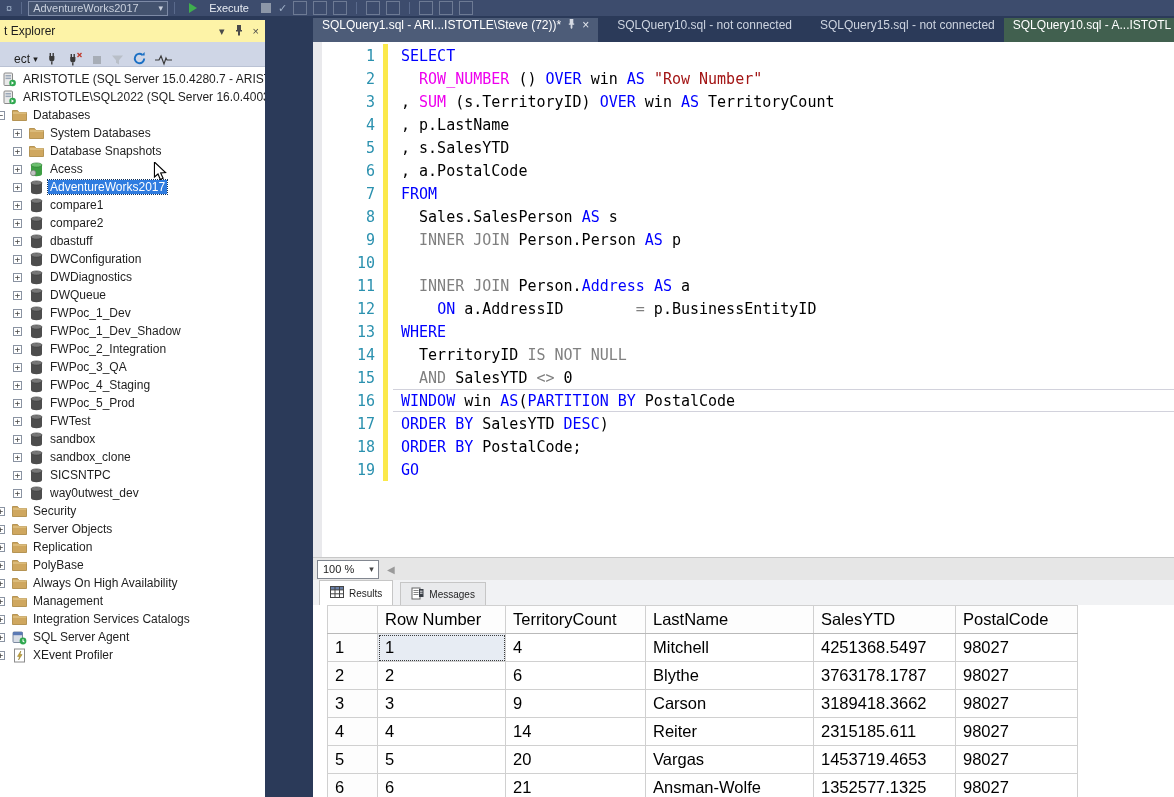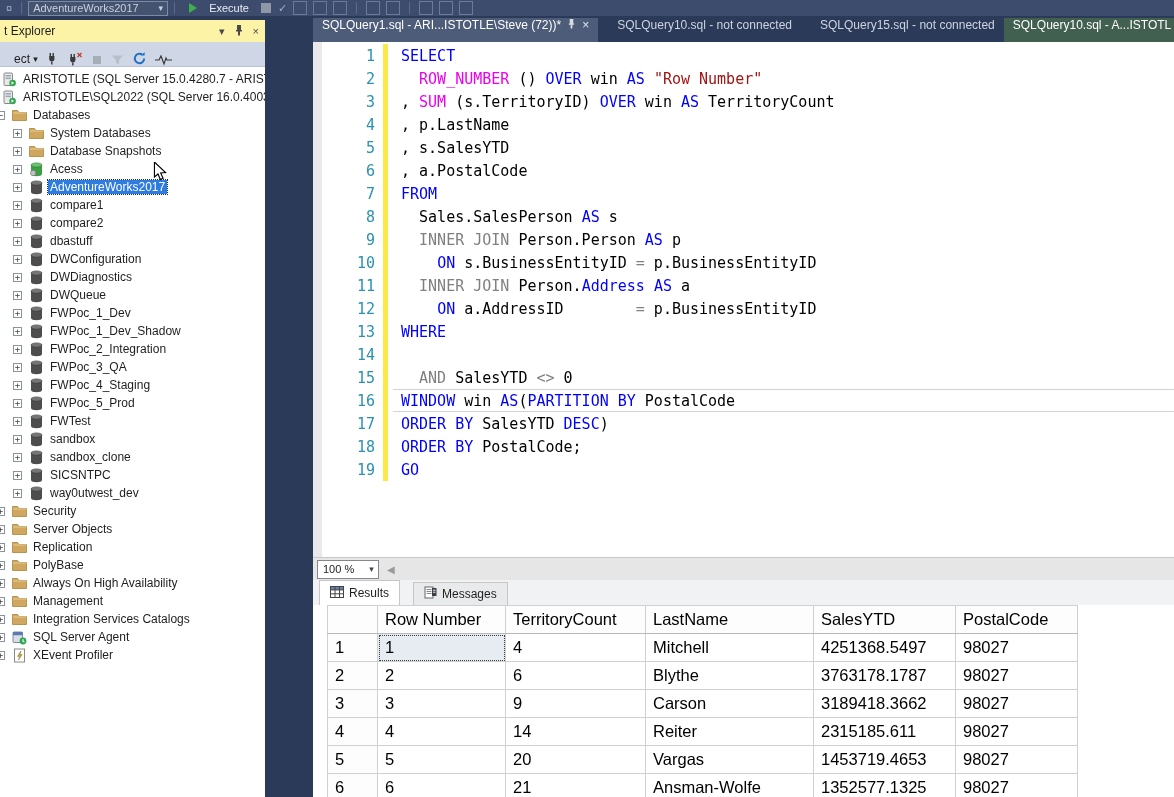--- a/index.html
+++ b/index.html
@@ -62,22 +62,22 @@
     border-top:1px solid #c8c8c8;display:flex;align-items:center;box-sizing:border-box;}
   .zoom-combo{width:62px;height:19px;background:#fff;border:1px solid #828790;margin-left:4px;
     font-size:11px;color:#222;display:flex;align-items:center;box-sizing:border-box;flex:none;}
   .zoom-combo .zval{flex:1;padding-left:5px;}
   .zoom-combo .zarrow{width:13px;text-align:center;color:#444;font-size:9px;}
   .hs-left{color:#9a9a9a;font-size:10px;margin-left:8px;}
 
   
   .results{position:absolute;left:313px;top:580px;right:0;bottom:0;background:#fff;overflow:hidden;}
   .rtabs{height:25px;background:#f1f2f4;display:flex;align-items:flex-end;padding-left:6px;}
-  .rtab{height:23px;display:flex;align-items:center;gap:5px;padding:0 10px;font-size:12px;color:#1e1e1e;
-    background:#e9eaec;border:1px solid #c6c6c6;border-bottom:none;margin-right:13px;box-sizing:border-box;}
+  .rtab{height:23px;display:flex;align-items:center;gap:5px;padding:0 10px;font-size:10px;color:#1e1e1e;
+    background:#e9eaec;border:1px solid #c6c6c6;border-bottom:none;margin-right:7px;box-sizing:border-box;}
   .rtab.active{background:#fff;height:25px;}
   .grid{position:absolute;left:14px;top:25px;border-collapse:collapse;font-size:16.5px;color:#000;
     table-layout:fixed;background:#fff;}
   .grid th,.grid td{border:1px solid #d0d0d0;height:28px;box-sizing:border-box;
     padding:0 7px;text-align:left;font-weight:normal;overflow:hidden;white-space:nowrap;}
   .grid th{background:#fdfdfd;border-bottom:1px solid #b9b9b9;}
   .grid td.rowhdr{background:#fdfdfd;}
   .grid td.selcell{background:#e7ecf3;outline:1px dotted #3c3c3c;outline-offset:-2px;}
 
   .cursor-arrow{position:absolute;left:153px;top:162px;z-index:50;}
@@ -537,25 +537,25 @@
   <div id="code-lines">
       <div class="cline" style="top: 2px;"><span class="lnum">1</span><span class="ybar"></span><span class="ltext"><span class="tok-k">SELECT</span></span></div>
       <div class="cline" style="top: 25px;"><span class="lnum">2</span><span class="ybar"></span><span class="ltext"><span class="tok-b">  </span><span class="tok-f">ROW_NUMBER</span><span class="tok-b"> () </span><span class="tok-k">OVER</span><span class="tok-b"> win </span><span class="tok-k">AS</span><span class="tok-b"> </span><span class="tok-s">"Row Number"</span></span></div>
       <div class="cline" style="top: 48px;"><span class="lnum">3</span><span class="ybar"></span><span class="ltext"><span class="tok-b">, </span><span class="tok-f">SUM</span><span class="tok-b"> (s.TerritoryID) </span><span class="tok-k">OVER</span><span class="tok-b"> win </span><span class="tok-k">AS</span><span class="tok-b"> TerritoryCount</span></span></div>
       <div class="cline" style="top: 71px;"><span class="lnum">4</span><span class="ybar"></span><span class="ltext"><span class="tok-b">, p.LastName</span></span></div>
       <div class="cline" style="top: 94px;"><span class="lnum">5</span><span class="ybar"></span><span class="ltext"><span class="tok-b">, s.SalesYTD</span></span></div>
       <div class="cline" style="top: 117px;"><span class="lnum">6</span><span class="ybar"></span><span class="ltext"><span class="tok-b">, a.PostalCode</span></span></div>
       <div class="cline" style="top: 140px;"><span class="lnum">7</span><span class="ybar"></span><span class="ltext"><span class="tok-k">FROM</span></span></div>
       <div class="cline" style="top: 163px;"><span class="lnum">8</span><span class="ybar"></span><span class="ltext"><span class="tok-b">  Sales.SalesPerson </span><span class="tok-k">AS</span><span class="tok-b"> s</span></span></div>
       <div class="cline" style="top: 186px;"><span class="lnum">9</span><span class="ybar"></span><span class="ltext"><span class="tok-b">  </span><span class="tok-g">INNER JOIN</span><span class="tok-b"> Person.Person </span><span class="tok-k">AS</span><span class="tok-b"> p</span></span></div>
-      <div class="cline" style="top: 209px;"><span class="lnum">10</span><span class="ybar"></span><span class="ltext"><span class="tok-b">    </span><span class="tok-k">ON</span><span class="tok-b"> s.BusinessEntityID </span><span class="tok-g">=</span><span class="tok-b"> p.BusinessEntityID</span></span></div>
+      <div class="cline" style="top: 209px;"><span class="lnum">10</span><span class="ybar"></span></div>
       <div class="cline" style="top: 232px;"><span class="lnum">11</span><span class="ybar"></span><span class="ltext"><span class="tok-b">  </span><span class="tok-g">INNER JOIN</span><span class="tok-b"> Person.</span><span class="tok-k">Address</span><span class="tok-b"> </span><span class="tok-k">AS</span><span class="tok-b"> a</span></span></div>
       <div class="cline" style="top: 255px;"><span class="lnum">12</span><span class="ybar"></span><span class="ltext"><span class="tok-b">    </span><span class="tok-k">ON</span><span class="tok-b"> a.AddressID        </span><span class="tok-g">=</span><span class="tok-b"> p.BusinessEntityID</span></span></div>
       <div class="cline" style="top: 278px;"><span class="lnum">13</span><span class="ybar"></span><span class="ltext"><span class="tok-k">WHERE</span></span></div>
-      <div class="cline" style="top: 301px;"><span class="lnum">14</span><span class="ybar"></span></div>
+      <div class="cline" style="top: 301px;"><span class="lnum">14</span><span class="ybar"></span><span class="ltext"><span class="tok-b">  TerritoryID </span><span class="tok-g">IS NOT NULL</span></span></div>
       <div class="cline" style="top: 324px;"><span class="lnum">15</span><span class="ybar"></span><span class="ltext"><span class="tok-b">  </span><span class="tok-g">AND</span><span class="tok-b"> SalesYTD </span><span class="tok-g">&lt;&gt;</span><span class="tok-b"> 0</span></span></div>
       <div class="cline" style="top: 347px;"><span class="lnum">16</span><span class="ybar"></span><span class="ltext"><span class="tok-k">WINDOW</span><span class="tok-b"> win </span><span class="tok-k">AS</span><span class="tok-b">(</span><span class="tok-k">PARTITION BY</span><span class="tok-b"> PostalCode</span></span></div>
       <div class="cline" style="top: 370px;"><span class="lnum">17</span><span class="ybar"></span><span class="ltext"><span class="tok-k">ORDER BY</span><span class="tok-b"> SalesYTD </span><span class="tok-k">DESC</span><span class="tok-b">)</span></span></div>
       <div class="cline" style="top: 393px;"><span class="lnum">18</span><span class="ybar"></span><span class="ltext"><span class="tok-k">ORDER BY</span><span class="tok-b"> PostalCode;</span></span></div>
       <div class="cline" style="top: 416px;"><span class="lnum">19</span><span class="ybar"></span><span class="ltext"><span class="tok-k">GO</span></span></div>
     </div>
 </div>
 
 <div class="hscroll">
   <div class="zoom-combo">

